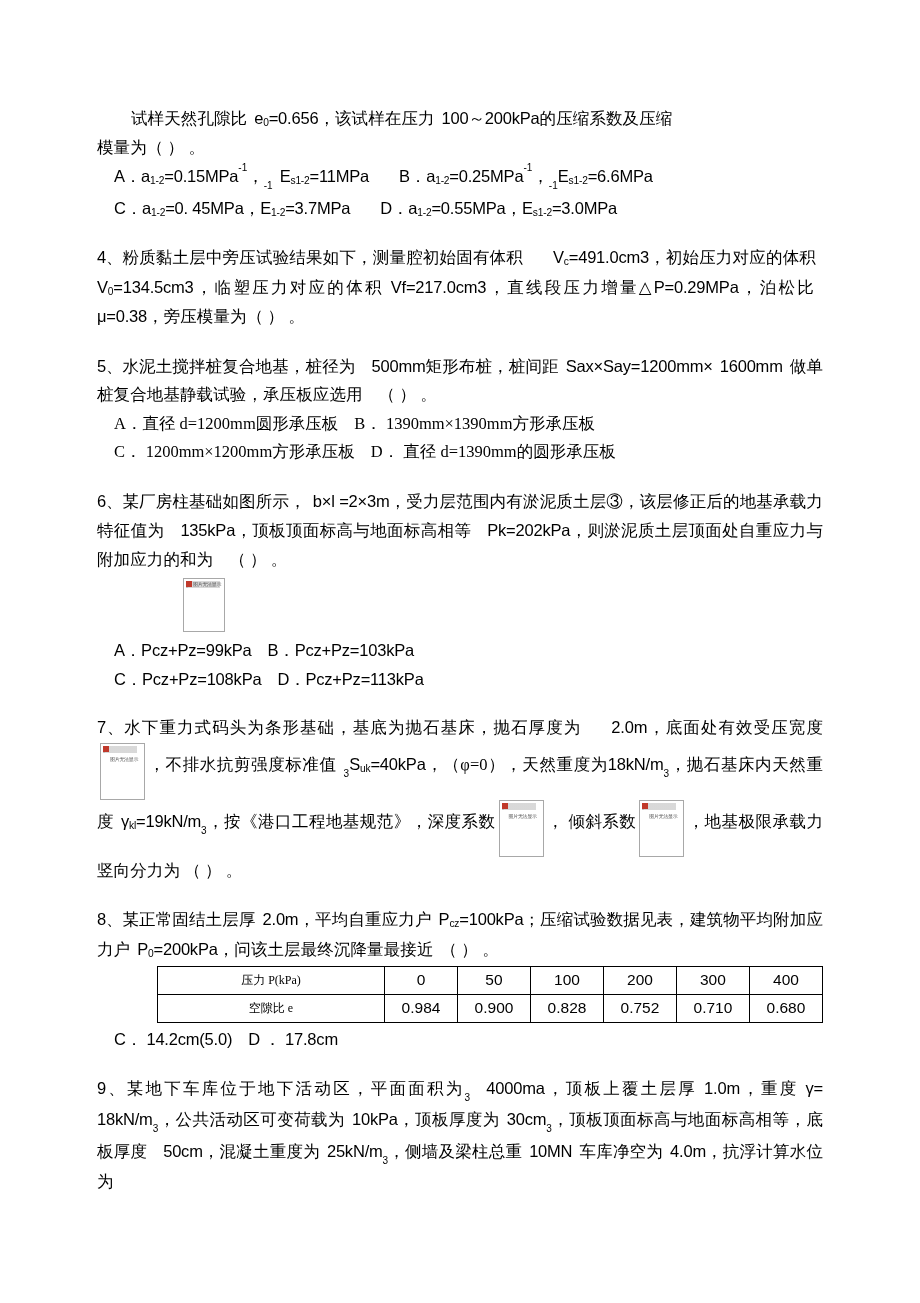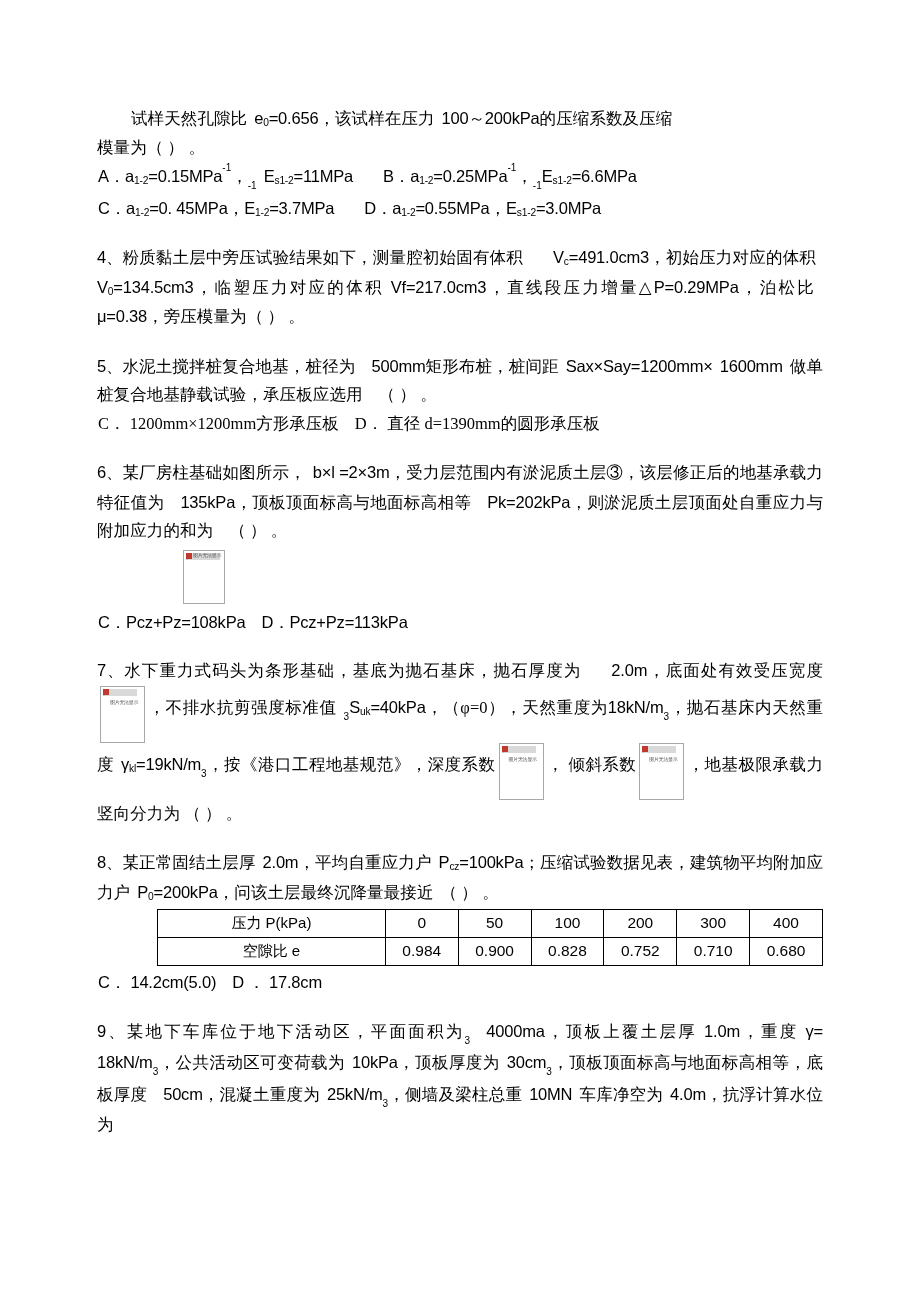--- a/index.html
+++ b/index.html
@@ -41,21 +41,21 @@
     text-align: justify;
     text-justify: inter-ideograph;
     letter-spacing: 0.1px;
   }
   .q-body.indent {
     text-indent: 34px;
   }
   .opts {
     font-size: 16.5px;
     line-height: 28.5px;
-    margin-left: 1px;
+    margin-left: 17px;
     white-space: nowrap;
   }
   .opt-line {
     display: block;
   }
   .gap-s { display:inline-block; width: 7px; }
   .gap-m { display:inline-block; width: 16px; }
   .gap-l { display:inline-block; width: 30px; }
 
   
@@ -141,22 +141,22 @@
     border: 1px solid #000000;
     font-family: "Liberation Sans", "DejaVu Sans", sans-serif;
     font-size: 15.5px;
     text-align: center;
     padding: 1px 2px 2px 2px;
     height: 24px;
     font-weight: normal;
   }
   .data-table .rowhead {
     width: 248px;
-    font-family: Liberation Sans, sans-serif;
-    font-size: 15px;
+    font-family: Liberation Serif, serif;
+    font-size: 12px;
     margin-top: 45px;
   }
   .data-table .c {
     width: 72px;
   }
   .tbl-wrap { width: 100%; }
 </style>
 </head>
 <body>
 
@@ -182,34 +182,36 @@
       <div class="q-body">
         <span class="lat">4、</span><span>粉质黏土层中旁压试验结果如下，测量腔初始固有体积</span><span class="gap-l"></span><span class="lat"><span>V</span><sub>c</sub><span>=491.0cm3</span></span><span>，初始压力对应的体积</span><span class="gap-s"></span><span class="lat"><span>V</span><sub>0</sub><span>=134.5cm3</span></span><span>，临塑压力对应的体积</span><span class="gap-s"></span><span class="lat">Vf=217.0cm3</span><span>，直线段压力增量△</span><span class="lat">P=0.29MPa</span><span>，泊松比</span><span class="gap-s"></span><span class="lat">μ</span><span class="lat">=0.38</span><span>，旁压模量为（   ）  。</span>
       </div>
     </div>
 
     <div class="question">
       <div class="q-body">
         <span class="lat">5、</span><span>水泥土搅拌桩复合地基，桩径为</span><span class="gap-m"></span><span class="lat">500mm</span><span>矩形布桩，桩间距</span><span class="gap-s"></span><span class="lat">Sax×Say=</span><span class="lat">1200mm×</span><span class="gap-s"></span><span class="lat">1600mm</span><span class="gap-s"></span><span>做单桩复合地基静载试验，承压板应选用</span><span class="gap-m"></span><span>（   ）  。</span>
       </div>
       <div class="opts">
+        <span class="opt-line"><span>A．直径 d=1200mm圆形承压板</span><span class="gap-m"></span><span>B． 1390mm×1390mm方形承压板</span></span>
         <span class="opt-line"><span>C． 1200mm×1200mm方形承压板</span><span class="gap-m"></span><span>D． 直径 d=1390mm的圆形承压板</span></span>
       </div>
     </div>
 
     <div class="question">
       <div class="q-body">
         <span class="lat">6、</span><span>某厂房柱基础如图所示，</span><span class="gap-s"></span><span class="lat">b×l =2×3m</span><span>，受力层范围内有淤泥质土层③，该层修正后的地基承载力特征值为</span><span class="gap-m"></span><span class="lat">135kPa</span><span>，顶板顶面标高与地面标高相等</span><span class="gap-m"></span><span class="lat">Pk=202kPa</span><span>，则淤泥质土层顶面处自重应力与附加应力的和为</span><span class="gap-m"></span><span>（   ）  。</span>
       </div>
       <span class="broken-img block">
         <span class="bi-bar"></span>
           <span class="bi-x"></span>
           <span class="bi-txt">图片无法显示</span>
       </span>
       <div class="opts">
+        <span class="opt-line lat"><span>A．Pcz+Pz=99kPa</span><span class="gap-m"></span><span>B．Pcz+Pz=103kPa</span></span>
         <span class="opt-line lat"><span>C．Pcz+Pz=108kPa</span><span class="gap-m"></span><span>D．Pcz+Pz=113kPa</span></span>
       </div>
     </div>
 
     <div class="question">
       <div class="q-body">
         <span class="lat">7、</span><span>水下重力式码头为条形基础，基底为抛石基床，抛石厚度为</span><span class="gap-l"></span><span class="lat">2.0m</span><span>，底面处有效受压宽度</span><span class="broken-img inline-lg"><span class="bi-bar"></span><span class="bi-x"></span><span class="bi-txt">图片无法显示</span></span><span>，不排水抗剪强度标准值</span><span class="gap-s"></span><span class="substray">3</span><span class="lat"><span>S</span><sub>uk</sub><span>=40kPa</span></span><span>，（φ=0），天然重度为</span><span class="lat"><span>18kN/m</span></span><span class="substray">3</span><span>，抛石基床内天然重度</span><span class="gap-s"></span><span class="lat"><span>γ</span><sub>kl</sub><span>=19kN/m</span></span><span class="substray">3</span><span>，按《港口工程地基规范》，深度系数</span><span class="broken-img inline-lg"><span class="bi-bar"></span><span class="bi-x"></span><span class="bi-txt">图片无法显示</span></span><span>，  倾斜系数</span><span class="broken-img inline-lg"><span class="bi-bar"></span><span class="bi-x"></span><span class="bi-txt">图片无法显示</span></span><span>，地基极限承载力竖向分力为 （   ）  。</span>
       </div>
     </div>
 

